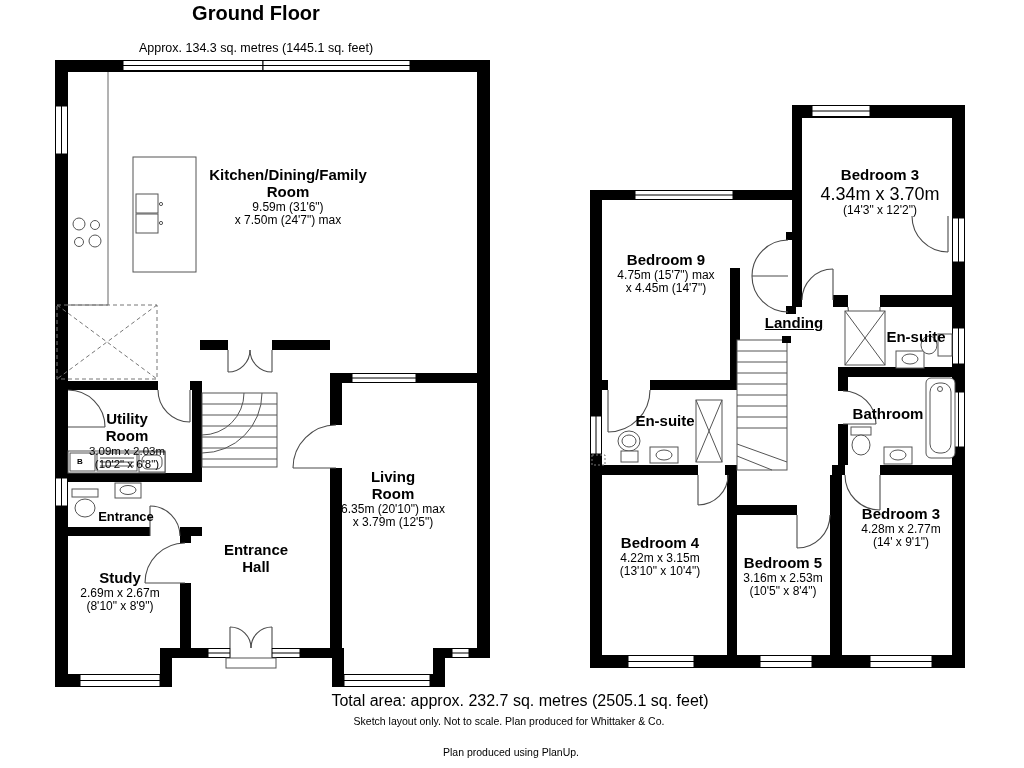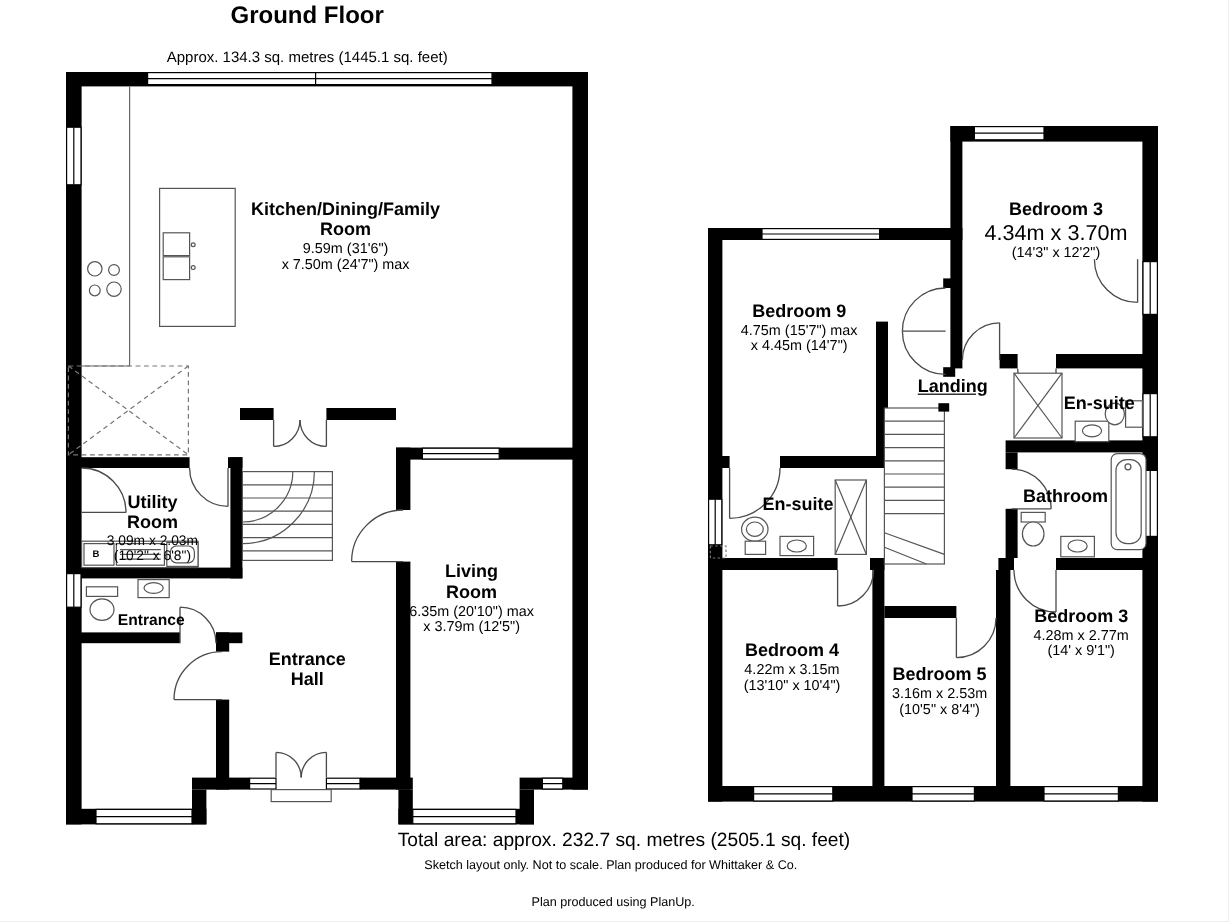--- a/index.html
+++ b/index.html
@@ -298,20 +298,25 @@
     <span class="rname">Utility</span>
     <span class="rname">Room</span>
     <span class="rdim">3.09m x 2.03m</span>
     <span class="rdim">(10'2" x 6'8")</span>
   </div>
 
   <div class="lbl" style="left:126px;top:510px;">
     <span class="rname sm">Entrance</span>
   </div>
 
+  <div class="lbl" style="left:120px;top:570px;">
+    <span class="rname">Study</span>
+    <span class="rdim" style="font-size:12px">2.69m x 2.67m</span>
+    <span class="rdim" style="font-size:12px">(8'10" x 8'9")</span>
+  </div>
 
   <div class="lbl" style="left:256px;top:542px;">
     <span class="rname">Entrance</span>
     <span class="rname">Hall</span>
   </div>
 
   <div class="lbl" style="left:393px;top:469px;">
     <span class="rname">Living</span>
     <span class="rname">Room</span>
     <span class="rdim" style="font-size:12px">6.35m (20'10") max</span>

